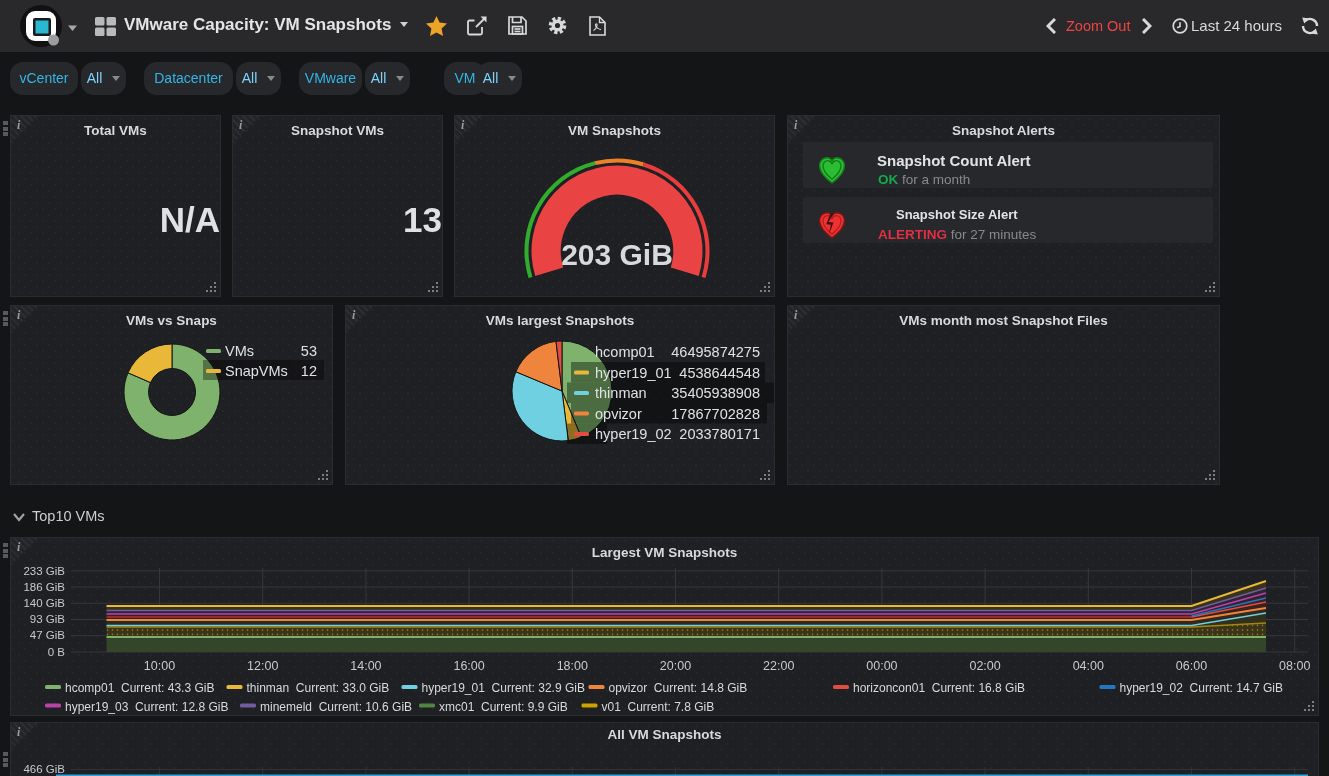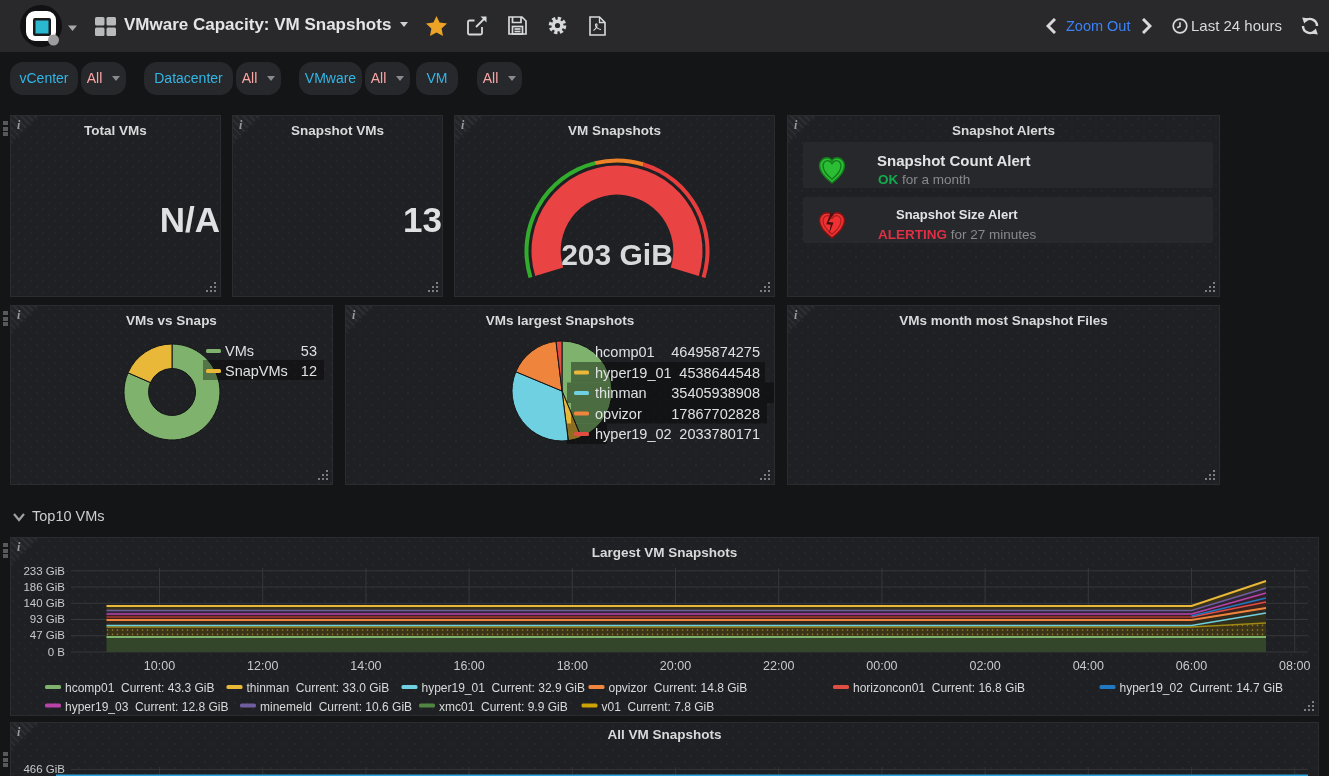--- a/index.html
+++ b/index.html
@@ -5,21 +5,21 @@
   * { margin:0; padding:0; box-sizing:border-box; }
   html,body { width:1329px; height:776px; overflow:hidden; background:#141517; font-family:"Liberation Sans",sans-serif; }
   .abs { position:absolute; }
   
   #navbar { position:absolute; left:0; top:0; width:1329px; height:52px; background:#29292c; }
   #dashtitle { position:absolute; left:124px; top:15px; font-size:17px; color:#e4e4e5; font-weight:bold; letter-spacing:0px; }
   .navicon { position:absolute; top:16px; }
   
   .fbox { position:absolute; top:62px; height:33px; background:#27282b; border-radius:13px; line-height:33px; text-align:center; font-size:14px; }
   .fbox.lab { color:#33b5e5; }
-  .fbox.val { color:#fca5a5; }
+  .fbox.val { color:#7dd3fc; }
   .caret { display:inline-block; width:0; height:0; border-left:4px solid transparent; border-right:4px solid transparent; border-top:5px solid #888a8d; vertical-align:middle; margin-left:6px; margin-top:-2px; }
   
   .panel { position:absolute; overflow:hidden; background:#1f2023; border:1px solid #2b2c2f;
     background-image: radial-gradient(circle, #25262a 0.9px, rgba(0,0,0,0) 1.1px), radial-gradient(circle, #25262a 0.9px, rgba(0,0,0,0) 1.1px);
     background-size: 12px 12px; background-position: 2px 3px, 8px 9px; }
   .ptitle { position:absolute; left:0; right:0; top:7px; text-align:center; font-size:13.5px; font-weight:bold; color:#d8d9da; }
   .pcorner { position:absolute; left:0; top:0; width:27px; height:27px; background:repeating-linear-gradient(45deg,#2d2e32 0 2px,#232428 2px 5px); clip-path:polygon(0 0,100% 0,0 100%); }
   .pinfo { position:absolute; left:6px; top:2px; color:#9a9b9d; font-size:12px; font-weight:bold; font-family:"Liberation Serif",serif; font-style:italic; }
   .resize { position:absolute; right:4px; bottom:4px; width:10px; height:10px; }
   .resize i { position:absolute; width:2px; height:2px; background:#7d7e80; }
@@ -76,21 +76,21 @@
 
   <svg class="navicon" style="left:589px" width="17" height="20" viewBox="0 0 17 20" fill="none" stroke="#d8d9da" stroke-width="1.6">
     <path d="M1 1 h9.5 l5.5 5.5 v12.5 h-15 z"></path>
     <path d="M10.5 1 v5.5 h5.5" stroke-width="1.3"></path>
     <path d="M4.5 14.5 c2-1 4-4.5 3.5-6 c-.4-1.2-1.8-.6-1.5 .8 c.4 2 3.2 4.2 5.5 4.2" stroke-width="1.1"></path>
   </svg>
 
   <svg class="navicon" style="left:1046px;top:18px" width="10" height="16" viewBox="0 0 10 16">
       <path d="M9 1 L2 8 L9 15" stroke="#d8d9da" stroke-width="3" fill="none"></path>
     </svg>
-  <div class="abs" style="left:1066px;top:18px;font-size:14.5px;color:#3b82f6">Zoom Out</div>
+  <div class="abs" style="left:1066px;top:18px;font-size:14.5px;color:#ef4444">Zoom Out</div>
   <svg class="navicon" style="left:1142px;top:18px" width="10" height="16" viewBox="0 0 10 16">
       <path d="M1 1 L8 8 L1 15" stroke="#d8d9da" stroke-width="3" fill="none"></path>
     </svg>
   <svg class="navicon" style="left:1172px;top:18px" width="16" height="16" viewBox="0 0 16 16" fill="none" stroke="#d8d9da">
       <circle cx="8" cy="8" r="6.8" stroke-width="1.7"></circle>
       <path d="M8 4.2 V8.4 L5.2 9.8" stroke-width="1.6"></path>
     </svg>
   <div class="abs" style="left:1191px;top:17px;font-size:15px;color:#d8d9da">Last 24 hours</div>
   <svg class="navicon" style="left:1301px;top:17px" width="18" height="18" viewBox="0 0 18 18">
     <g fill="none" stroke="#d8d9da" stroke-width="2.4">
@@ -101,21 +101,21 @@
     <path d="M16.8 17.4 L10 16.6 L14.8 11.4 Z" fill="#d8d9da"></path>
   </svg>
 </div>
 
 <div class="fbox lab" style="left:10px;width:68px">vCenter</div>
 <div class="fbox val" style="left:81px;width:45px">All <span class="caret"></span></div>
 <div class="fbox lab" style="left:144px;width:89px">Datacenter</div>
 <div class="fbox val" style="left:236px;width:45px">All <span class="caret"></span></div>
 <div class="fbox lab" style="left:299px;width:63px">VMware</div>
 <div class="fbox val" style="left:365px;width:45px">All <span class="caret"></span></div>
-<div class="fbox lab" style="left:416px;width:42px">VM</div>
+<div class="fbox lab" style="left:444px;width:42px">VM</div>
 <div class="fbox val" style="left:477px;width:45px">All <span class="caret"></span></div>
 
 <div class="dragdots" style="top:121px">
     <i style="top:0"></i>
     <i style="top:5.5px"></i>
     <i style="top:11px"></i>
   </div>
 <div class="dragdots" style="top:311px">
     <i style="top:0"></i>
     <i style="top:5.5px"></i>

